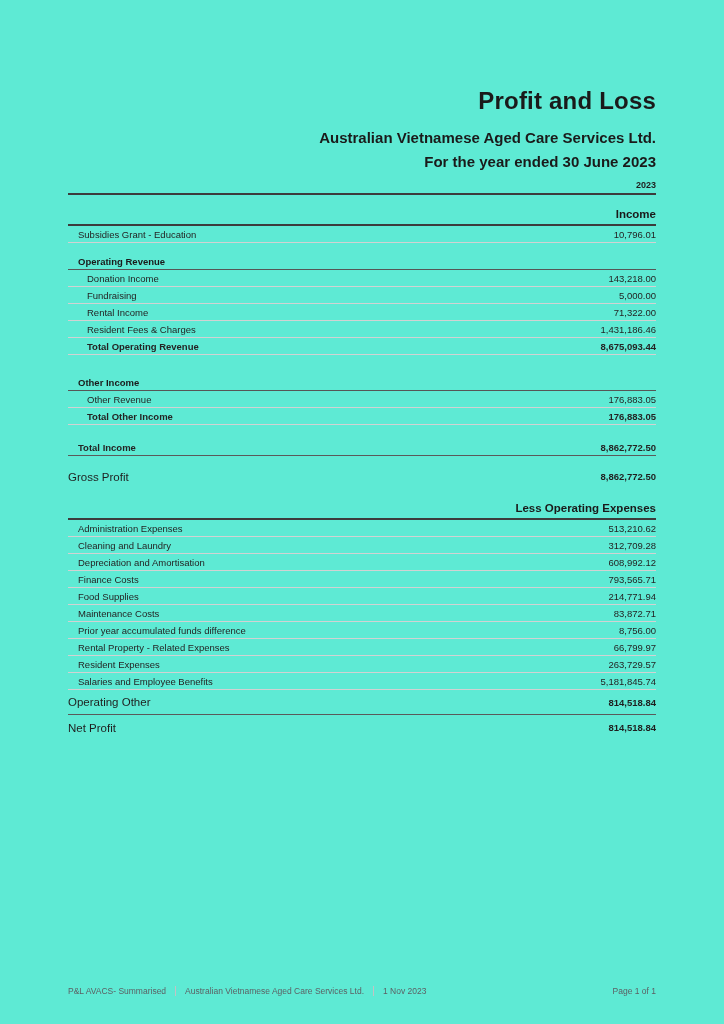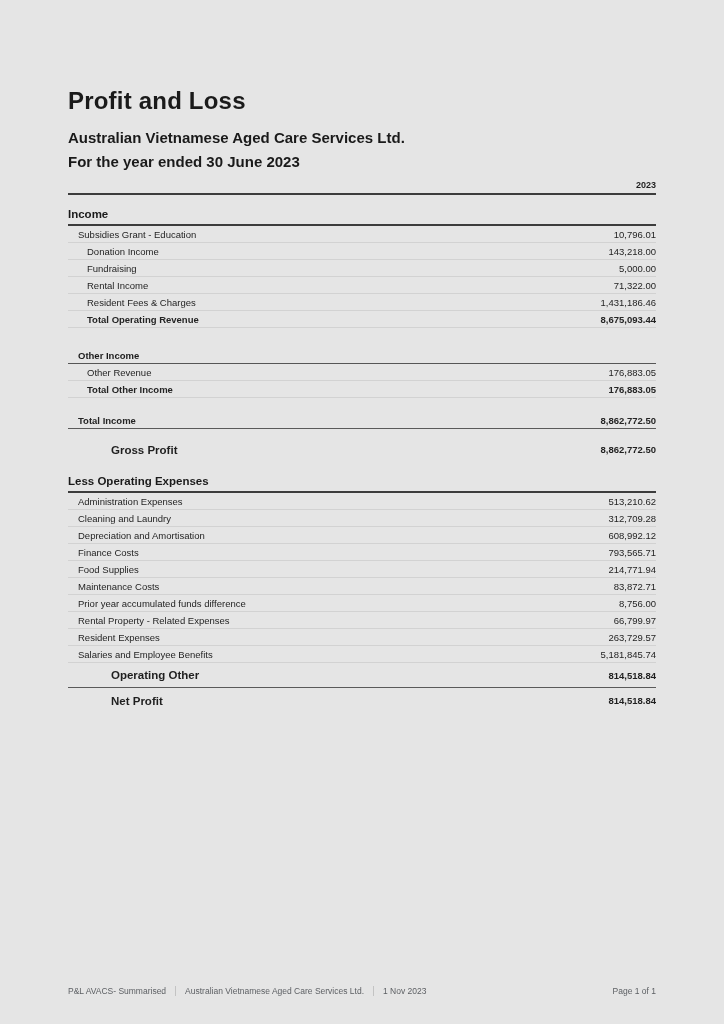--- a/index.html
+++ b/index.html
@@ -1,24 +1,25 @@
 <!DOCTYPE html>
 <html><head>
 <meta charset="utf-8">
 <style>
   * { margin: 0; padding: 0; box-sizing: border-box; }
   html, body { background: #ffffff; }
   .page {
     position: relative;
     width: 724px;
     height: 1024px;
-    background: #e5e5e5;
+    background: #5eead4;
     font-family: "Liberation Sans", "DejaVu Sans", sans-serif;
     color: #1f1f1f;
     overflow: hidden;
+    text-align: right;
   }
   .content {
     position: absolute;
     left: 68px;
     right: 68px;
     top: 0;
   }
   .doc-title {
     padding-top: 87px;
     font-size: 24px;
@@ -84,21 +85,21 @@
   .gap-lg { margin-top: 20px; }
   .gap-md { margin-top: 14px; }
   .dark-border { border-bottom: 1px solid #5a5a5a; }
   .big-total {
     display: flex;
     justify-content: space-between;
     align-items: center;
     height: 25px;
     border-bottom: 1px solid #5a5a5a;
   }
-  .big-total .lbl { font-size: 11.5px; font-weight: 700; margin-left: 43px; }
+  .big-total .lbl { font-size: 11.5px; font-weight: 400; }
   .big-total .val { font-size: 9.5px; font-weight: 700; }
   .no-border { border-bottom: none; }
   .spacer-gp { margin-top: 8px; }
   .footer {
     position: absolute;
     left: 68px;
     right: 68px;
     bottom: 28px;
     display: flex;
     justify-content: space-between;
@@ -128,20 +129,21 @@
       <span>2023</span>
     </div>
 
     <div class="section-header">Income</div>
 
     <div class="row lvl1">
       <span class="lbl">Subsidies Grant - Education</span>
       <span class="val">10,796.01</span>
     </div>
 
+    <div class="subheader">Operating Revenue</div>
 
     <div class="row lvl2">
       <span class="lbl">Donation Income</span>
       <span class="val">143,218.00</span>
     </div>
     <div class="row lvl2">
       <span class="lbl">Fundraising</span>
       <span class="val">5,000.00</span>
     </div>
     <div class="row lvl2">

